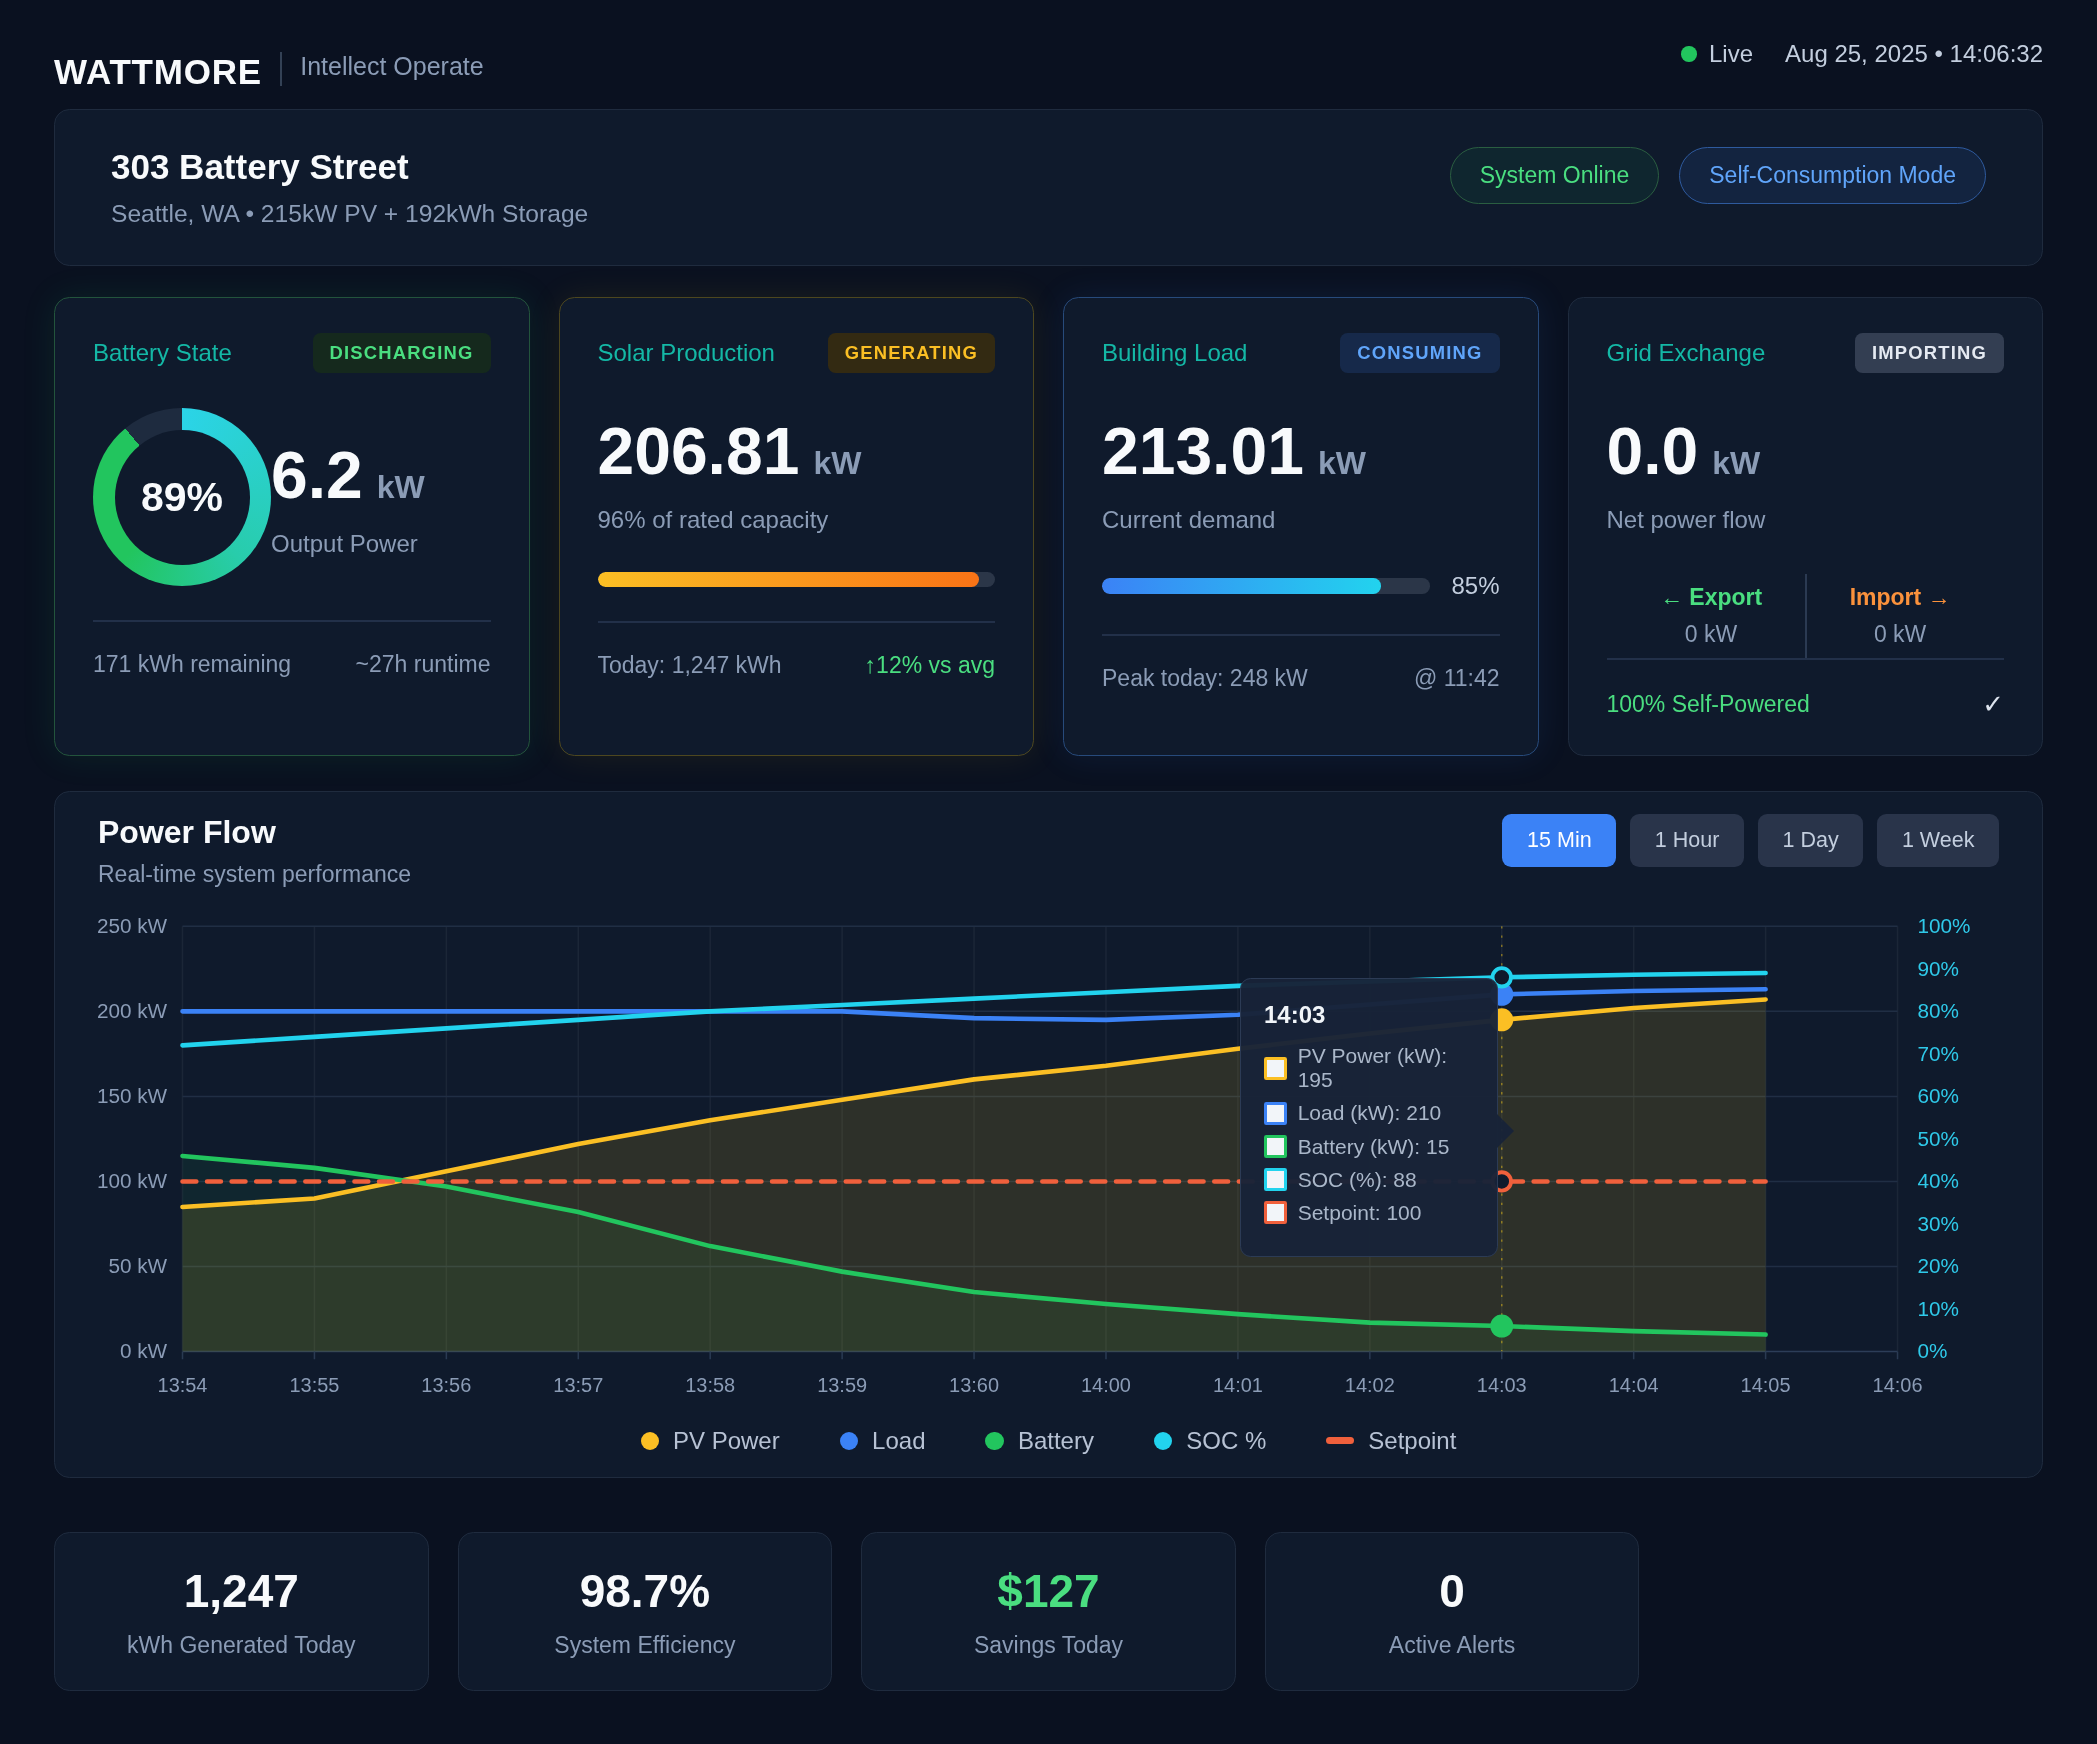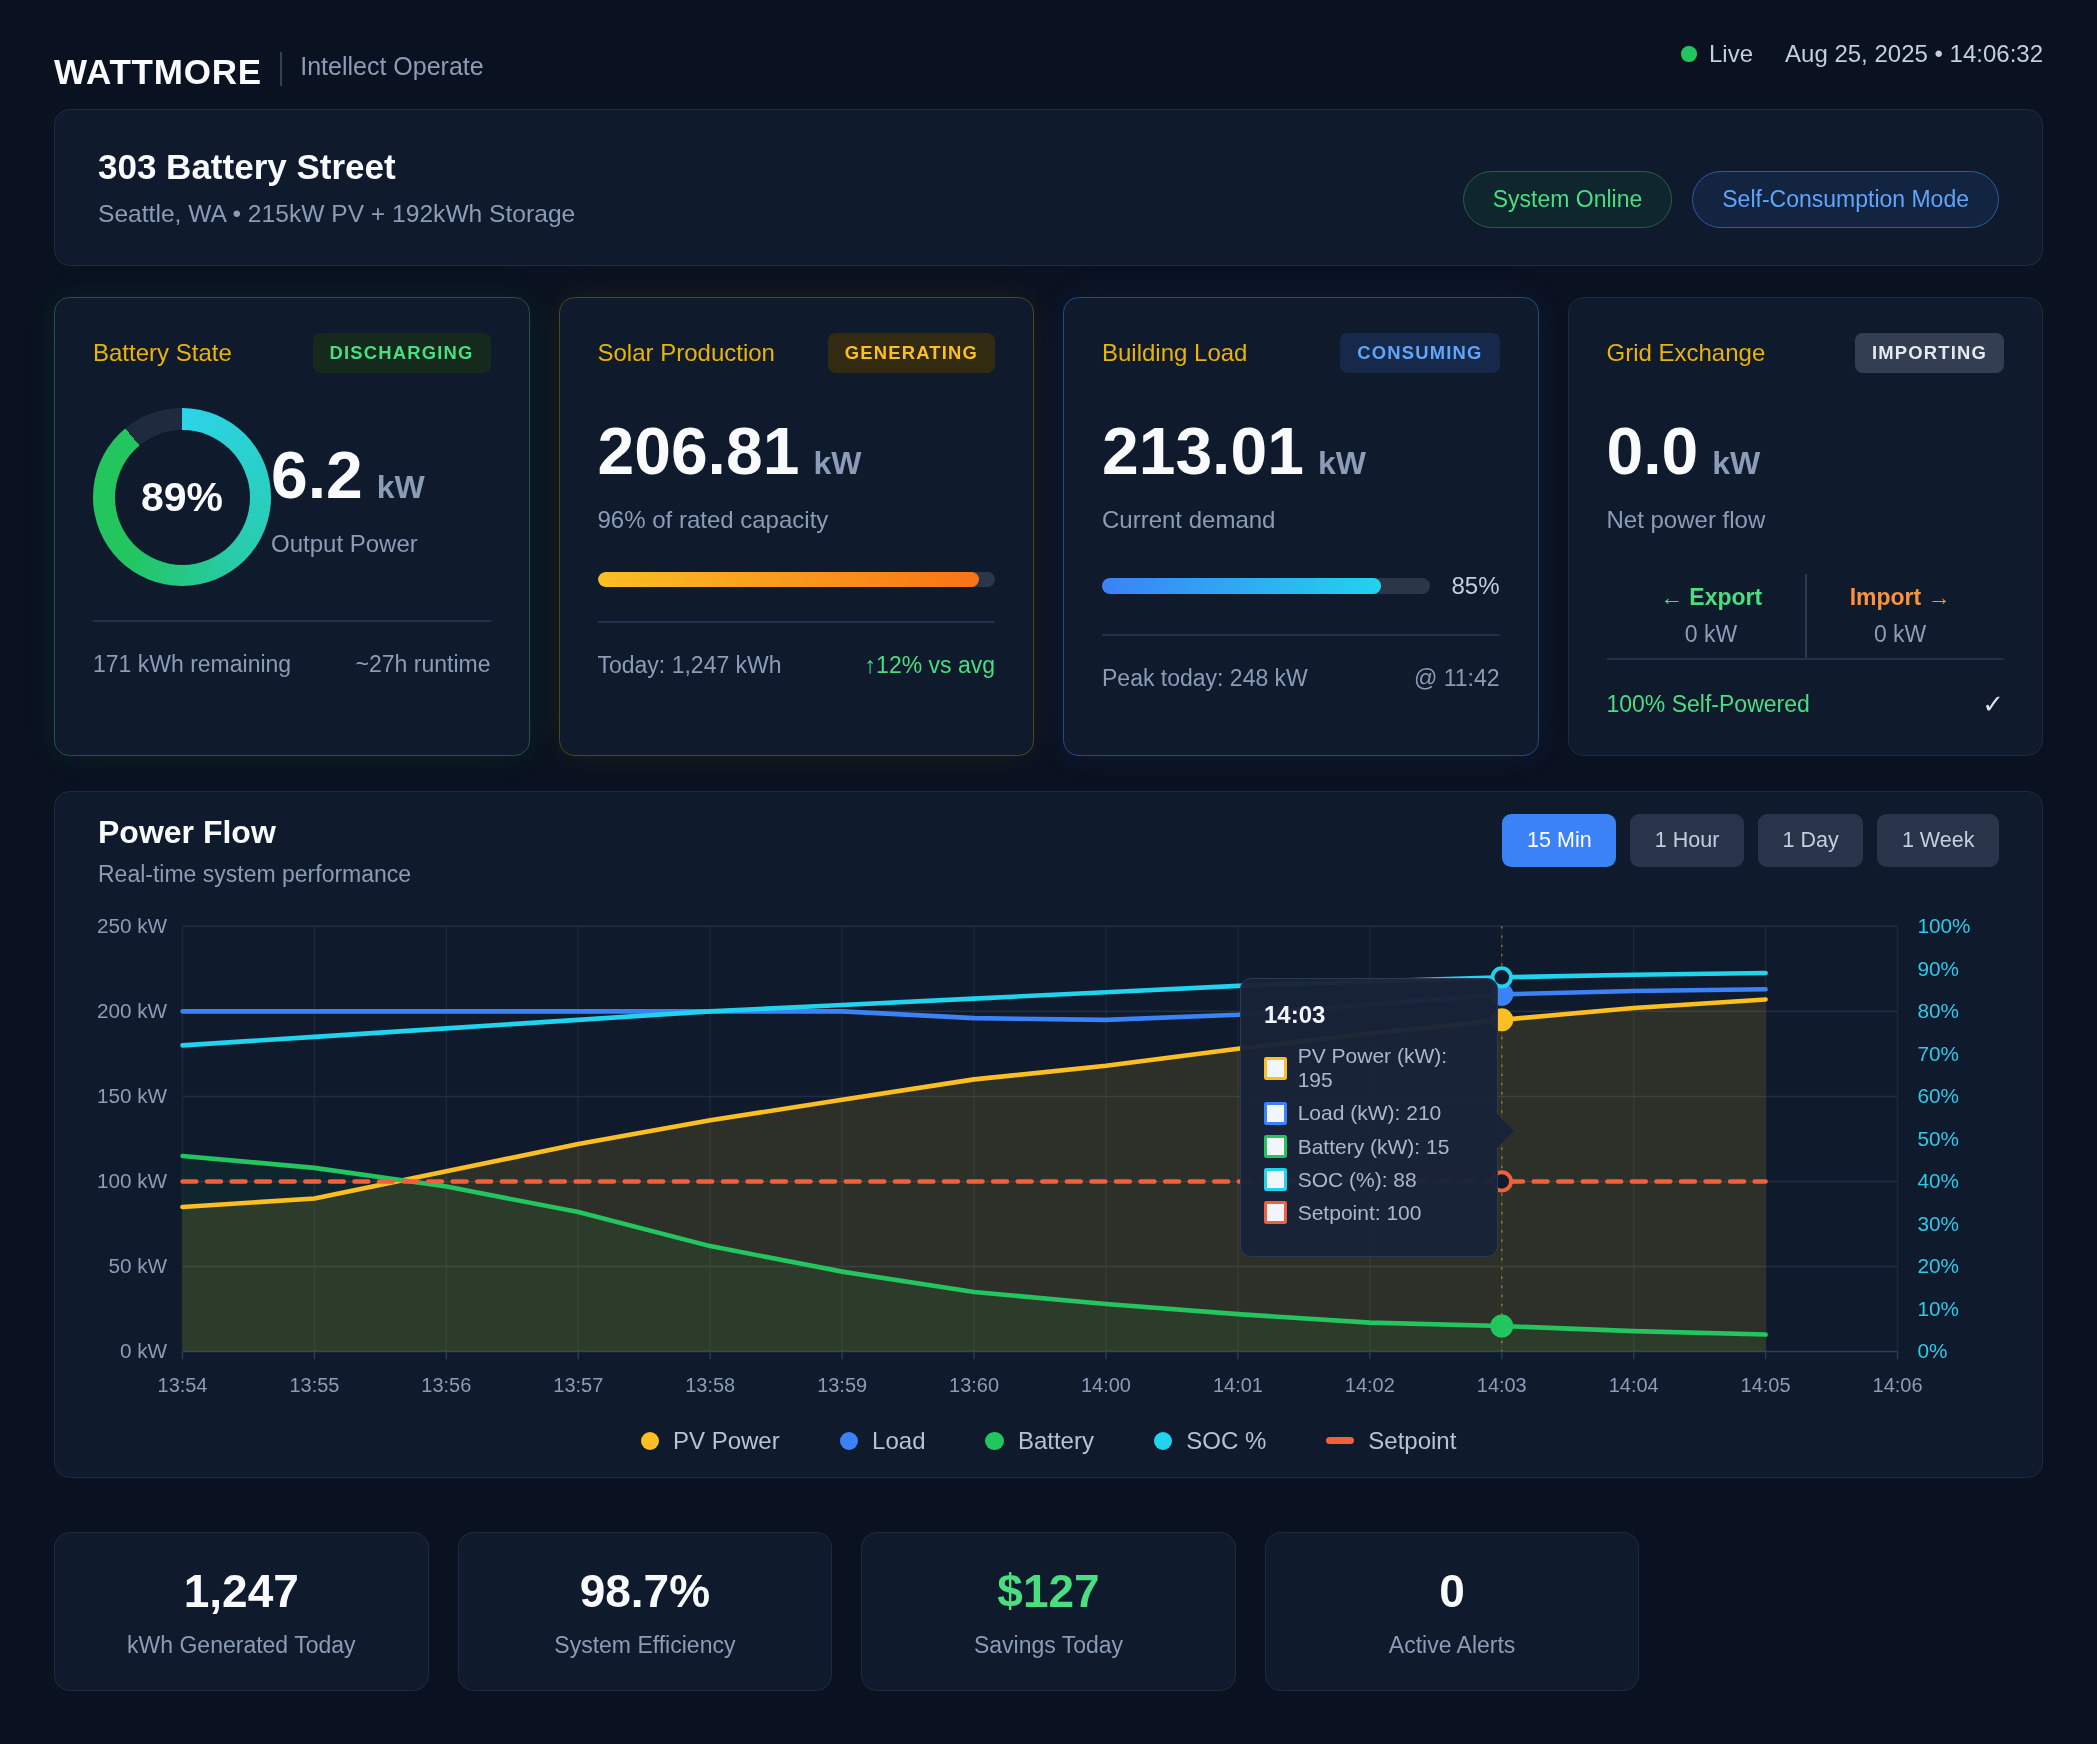--- a/index.html
+++ b/index.html
@@ -12,36 +12,36 @@
   .brand { font-size:35px; font-weight:bold; letter-spacing:0.8px; color:#f8fafc; }
   .vbar { width:2.3px; height:34px; background:#334155; }
   .product { font-size:25px; color:#8b9cb6; }
   .liveclock { display:flex; align-items:center; gap:32px; }
   .live { display:flex; align-items:center; gap:12.3px; font-size:24px; color:#c3cede; }
   .dot { width:15.4px; height:15.4px; border-radius:50%; background:#22c55e; }
   .clock { font-size:24px; color:#c3cede; }
 
   
   .card { background:#0f1a2c; border:1.5px solid #1f2b3e; border-radius:15.4px; }
-  .site { margin-top:20px; padding:37px 43px; display:flex; align-items:flex-end; justify-content:space-between; }
+  .site { margin-top:20px; padding:37px 56px; display:flex; align-items:flex-start; justify-content:space-between; }
   .site-name { font-size:35px; font-weight:bold; color:#f8fafc; margin-bottom:12.3px; }
   .site-sub { font-size:24.6px; color:#8b9cb6; }
   .pills { display:flex; gap:20px; }
   .pill { font-size:23px; padding:14px 29px; border-radius:767px; border:1.5px solid; }
   .pill.green { color:#4ade80; border-color:#2a5e41; background:rgba(34,197,94,.07); }
   .pill.blue  { color:#60a5fa; border-color:#2e5a9e; background:rgba(59,130,246,.10); }
 
   
   .metrics { margin-top:31px; display:grid; grid-template-columns:repeat(4,1fr); gap:29px; }
   .metric { padding:35px 38px; min-height:428px; display:flex; flex-direction:column; }
   .metric.battery { border-color:#23543c; box-shadow:0 0 35px rgba(34,197,94,.10); }
   .metric.solar   { border-color:#4d471f; box-shadow:0 0 35px rgba(250,204,21,.08); }
   .metric.load    { border-color:#274a7b; box-shadow:0 0 35px rgba(59,130,246,.10); }
   .mhead { display:flex; align-items:center; justify-content:space-between; }
-  .mtitle { font-size:24px; color:#eab308;text-align:center; }
+  .mtitle { font-size:24px; color:#14b8a6;text-align:center; }
   .badge { font-size:18.4px; font-weight:bold; letter-spacing:1.2px; padding:9.2px 17px; border-radius:7.7px; }
   .badge.green  { color:#4ade80; background:#15291d; }
   .badge.yellow { color:#fbbf24; background:#332a12; }
   .badge.blue   { color:#60a5fa; background:#16294a; }
   .badge.gray   { color:#e5eaf2; background:#333e52; }
   .bigrow { display:flex; align-items:baseline; gap:14px; margin-top:40px; }
   .bignum { font-size:66px; font-weight:bold; color:#f8fafc; }
   .bigunit { font-size:32px; color:#8b9cb6; font-weight:bold; }
   .msub { font-size:24px; color:#8b9cb6; margin-top:17px; }
   .divider { height:1.5px; background:#223049; margin-top:34px; }

